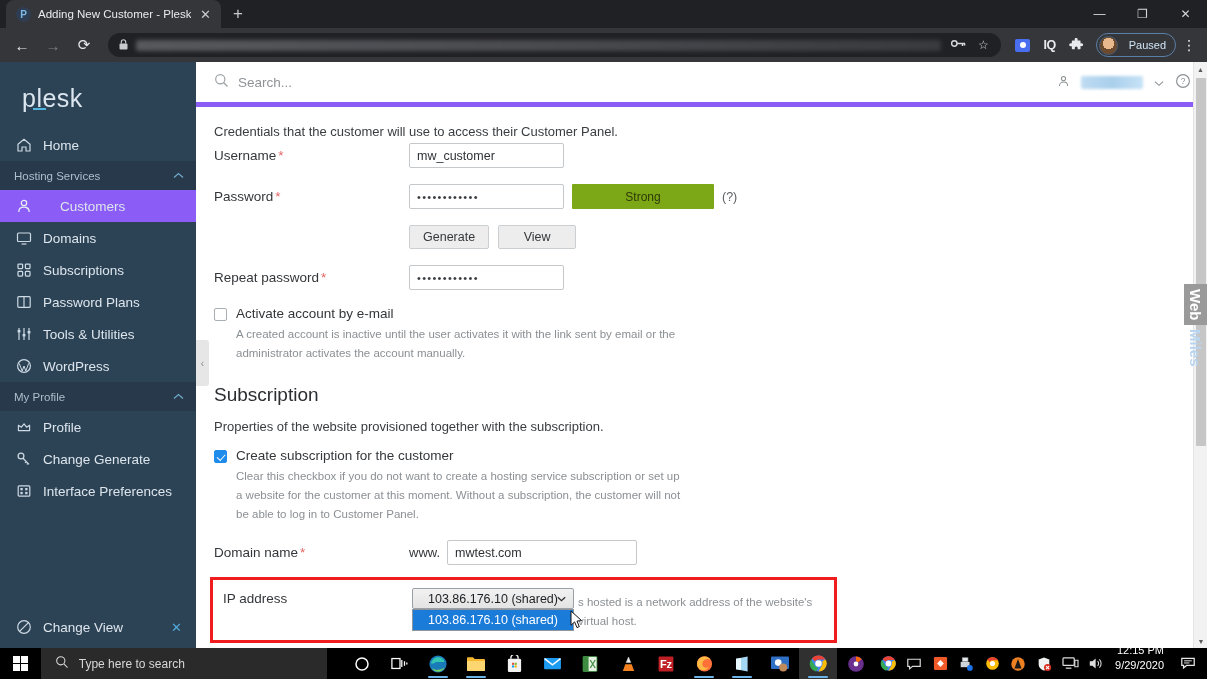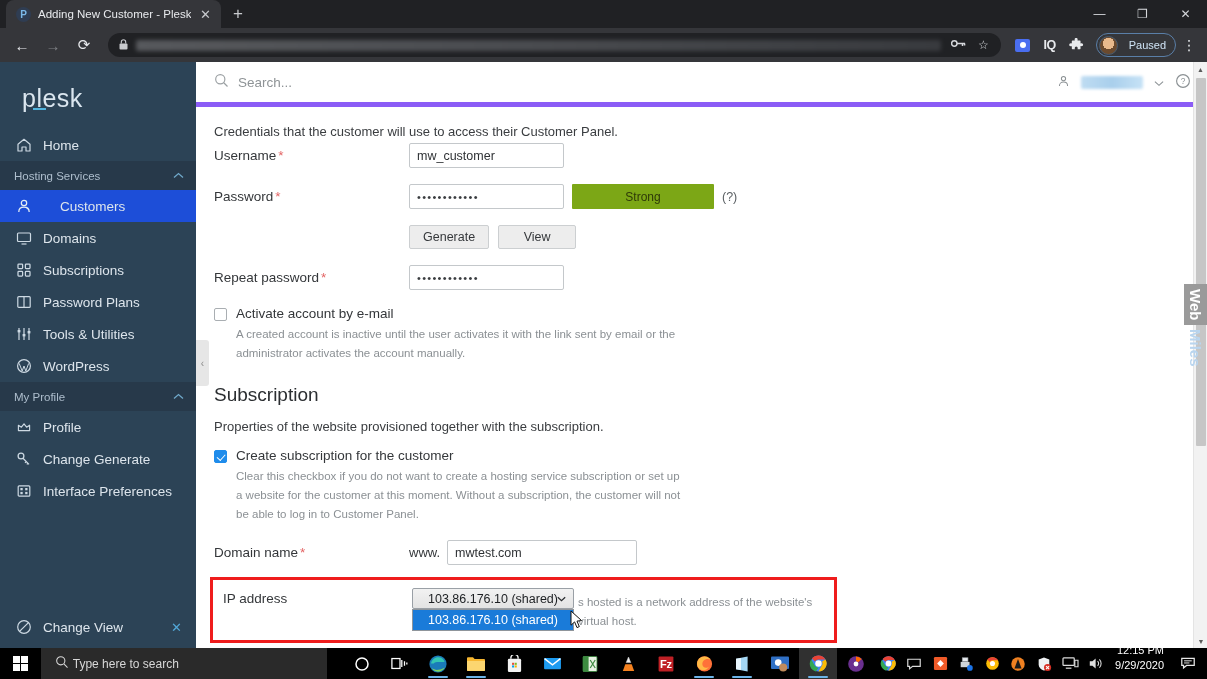--- a/index.html
+++ b/index.html
@@ -116,21 +116,21 @@
     height: 29px; background: #27394a; color: #aebecd;
     font-size: 11.5px; display: flex; align-items: center;
     padding: 0 12px 0 14px; cursor: pointer;
   }
   .nav-group-hdr .chev { margin-left: auto; color: #6fa8c9; font-size: 10px; }
   .nav-item {
     height: 32px; display: flex; align-items: center; gap: 11px;
     padding-left: 15px; font-size: 13.5px; color: #dde5ec; cursor: pointer;
   }
   .nav-item.active { background: #3d5straight; }
-  .nav-item.active { background: #1d4ed8; gap: 28px; }
+  .nav-item.active { background: #8b5cf6; gap: 28px; }
   .nav-ico {
     width: 17px; height: 17px; display: flex; align-items: center;
     justify-content: center; color: #cdd9e3; flex: 0 0 17px;
   }
   .nav-ico svg { display: block; }
   .sidebar-foot {
     position: absolute; bottom: 0; left: 0; right: 0; height: 42px;
     display: flex; align-items: center; padding-left: 15px; gap: 11px;
     font-size: 13.5px; color: #dde5ec; cursor: pointer;
   }
@@ -290,21 +290,21 @@
     width: 44px; height: 31px; display: flex; align-items: center;
     justify-content: center; cursor: pointer;
   }
   .winlogo {
     width: 15px; height: 15px;
     display: grid; grid-template-columns: 1fr 1fr; grid-template-rows: 1fr 1fr; gap: 1.6px;
   }
   .winlogo i { background: #fff; display: block; }
   .tsearch {
     width: 308px; height: 31px; background: #2a2a2a;
-    display: flex; align-items: center; gap: 4px; padding-left: 14px; cursor: text;
+    display: flex; align-items: center; gap: 10px; padding-left: 14px; cursor: text;
   }
   .tsearch-txt { color: #d8d8d8; font-size: 12px; }
   .tb-items { display: flex; align-items: center; gap: 0px; margin-left: 16px; }
   .tbi {
     width: 38px; height: 31px; display: flex; align-items: center;
     justify-content: center; cursor: pointer; position: relative;
   }
   .tbi.run::after {
     content:""; position:absolute; bottom:1px; left:9px; width:20px; height:2px;
     background:#6cb4e8; border-radius:1px;

